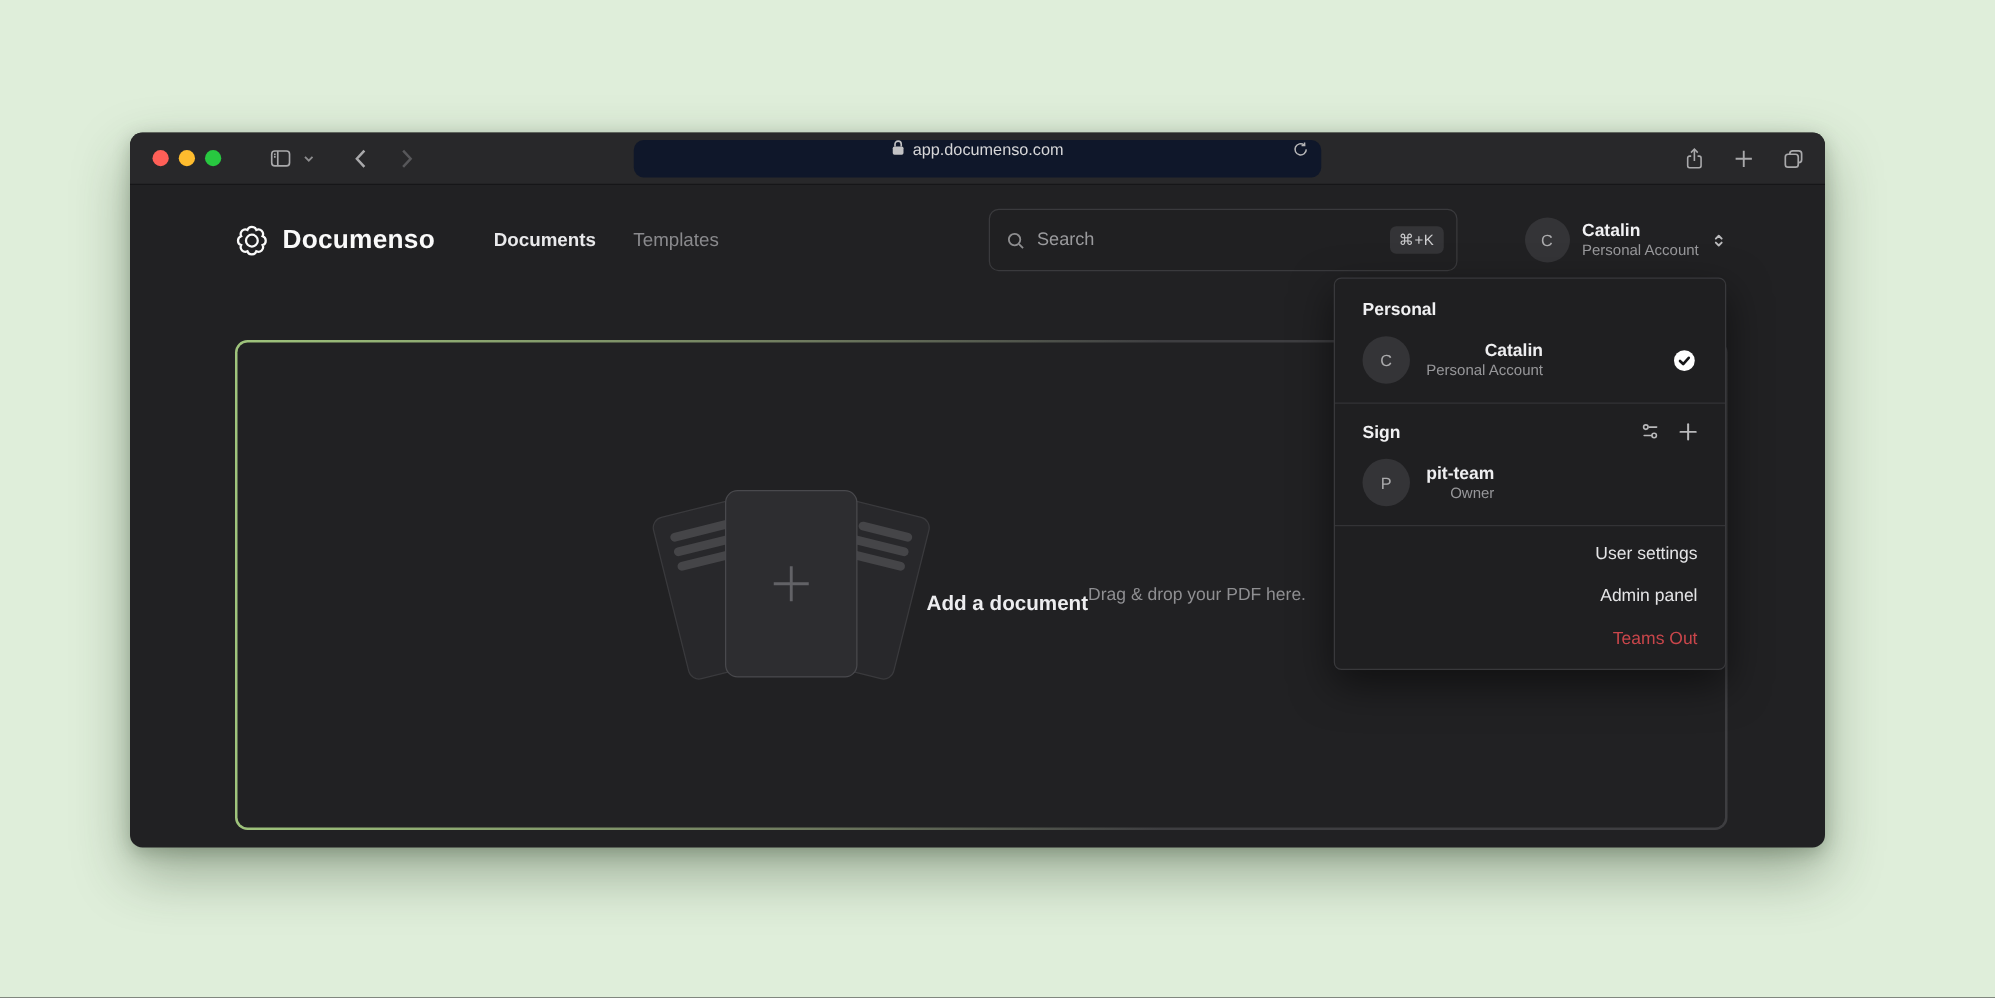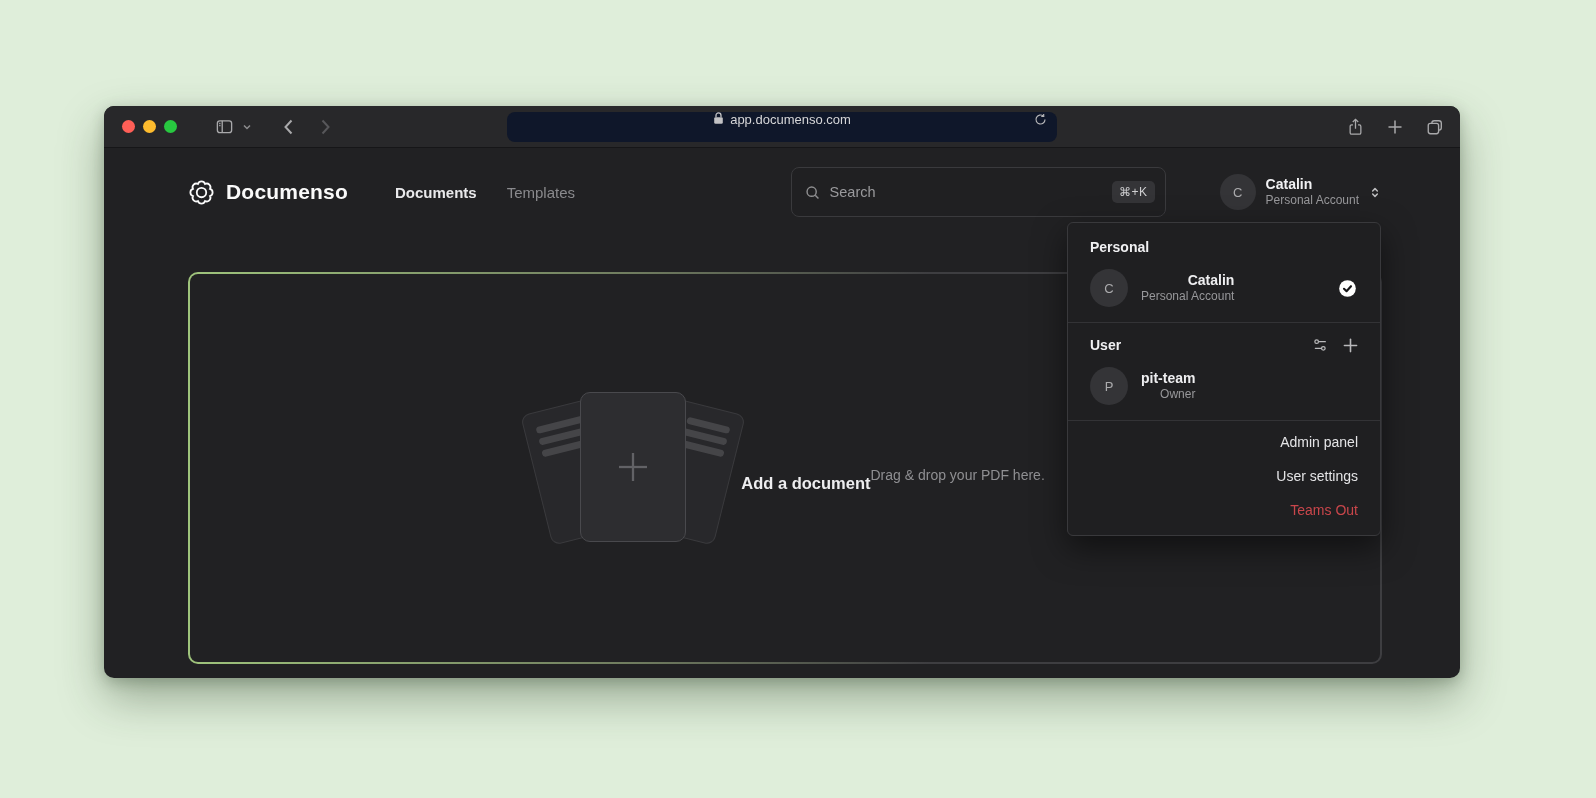--- a/index.html
+++ b/index.html
@@ -317,21 +317,21 @@
         <svg width="21" height="21" viewBox="0 0 24 24">
           <circle cx="12" cy="12" r="9.5" fill="#ffffff"></circle>
           <path d="M8 12.3 L10.9 15.1 L16 9.4" fill="none" stroke="#161618" stroke-width="2.4" stroke-linecap="round" stroke-linejoin="round"></path>
         </svg>
       </span>
     </div>
 
     <hr class="dd-sep">
 
     <div class="dd-label">
-      <span>User</span>
+      <span>Sign</span>
       <span class="dd-label-actions">
         <span style="display:flex">
           <svg width="16" height="16" viewBox="0 0 24 24" fill="none" stroke="currentColor" stroke-width="1.9" stroke-linecap="round">
             <path d="M20 7 h-9"></path>
             <path d="M14 17 H5"></path>
             <circle cx="7" cy="7" r="2.7"></circle>
             <circle cx="17" cy="17" r="2.7"></circle>
           </svg>
         </span>
         <span style="display:flex">
@@ -346,18 +346,18 @@
     <div class="dd-row">
       <span class="avatar">P</span>
       <span>
         <div class="dd-row-name">pit-team</div>
         <div class="dd-row-sub">Owner</div>
       </span>
     </div>
 
     <hr class="dd-sep">
 
+    <div class="dd-item">User settings</div>
     <div class="dd-item">Admin panel</div>
-    <div class="dd-item">User settings</div>
     <div class="dd-item danger">Teams Out</div>
   </div>
 
 </div>
 
 </body></html>

